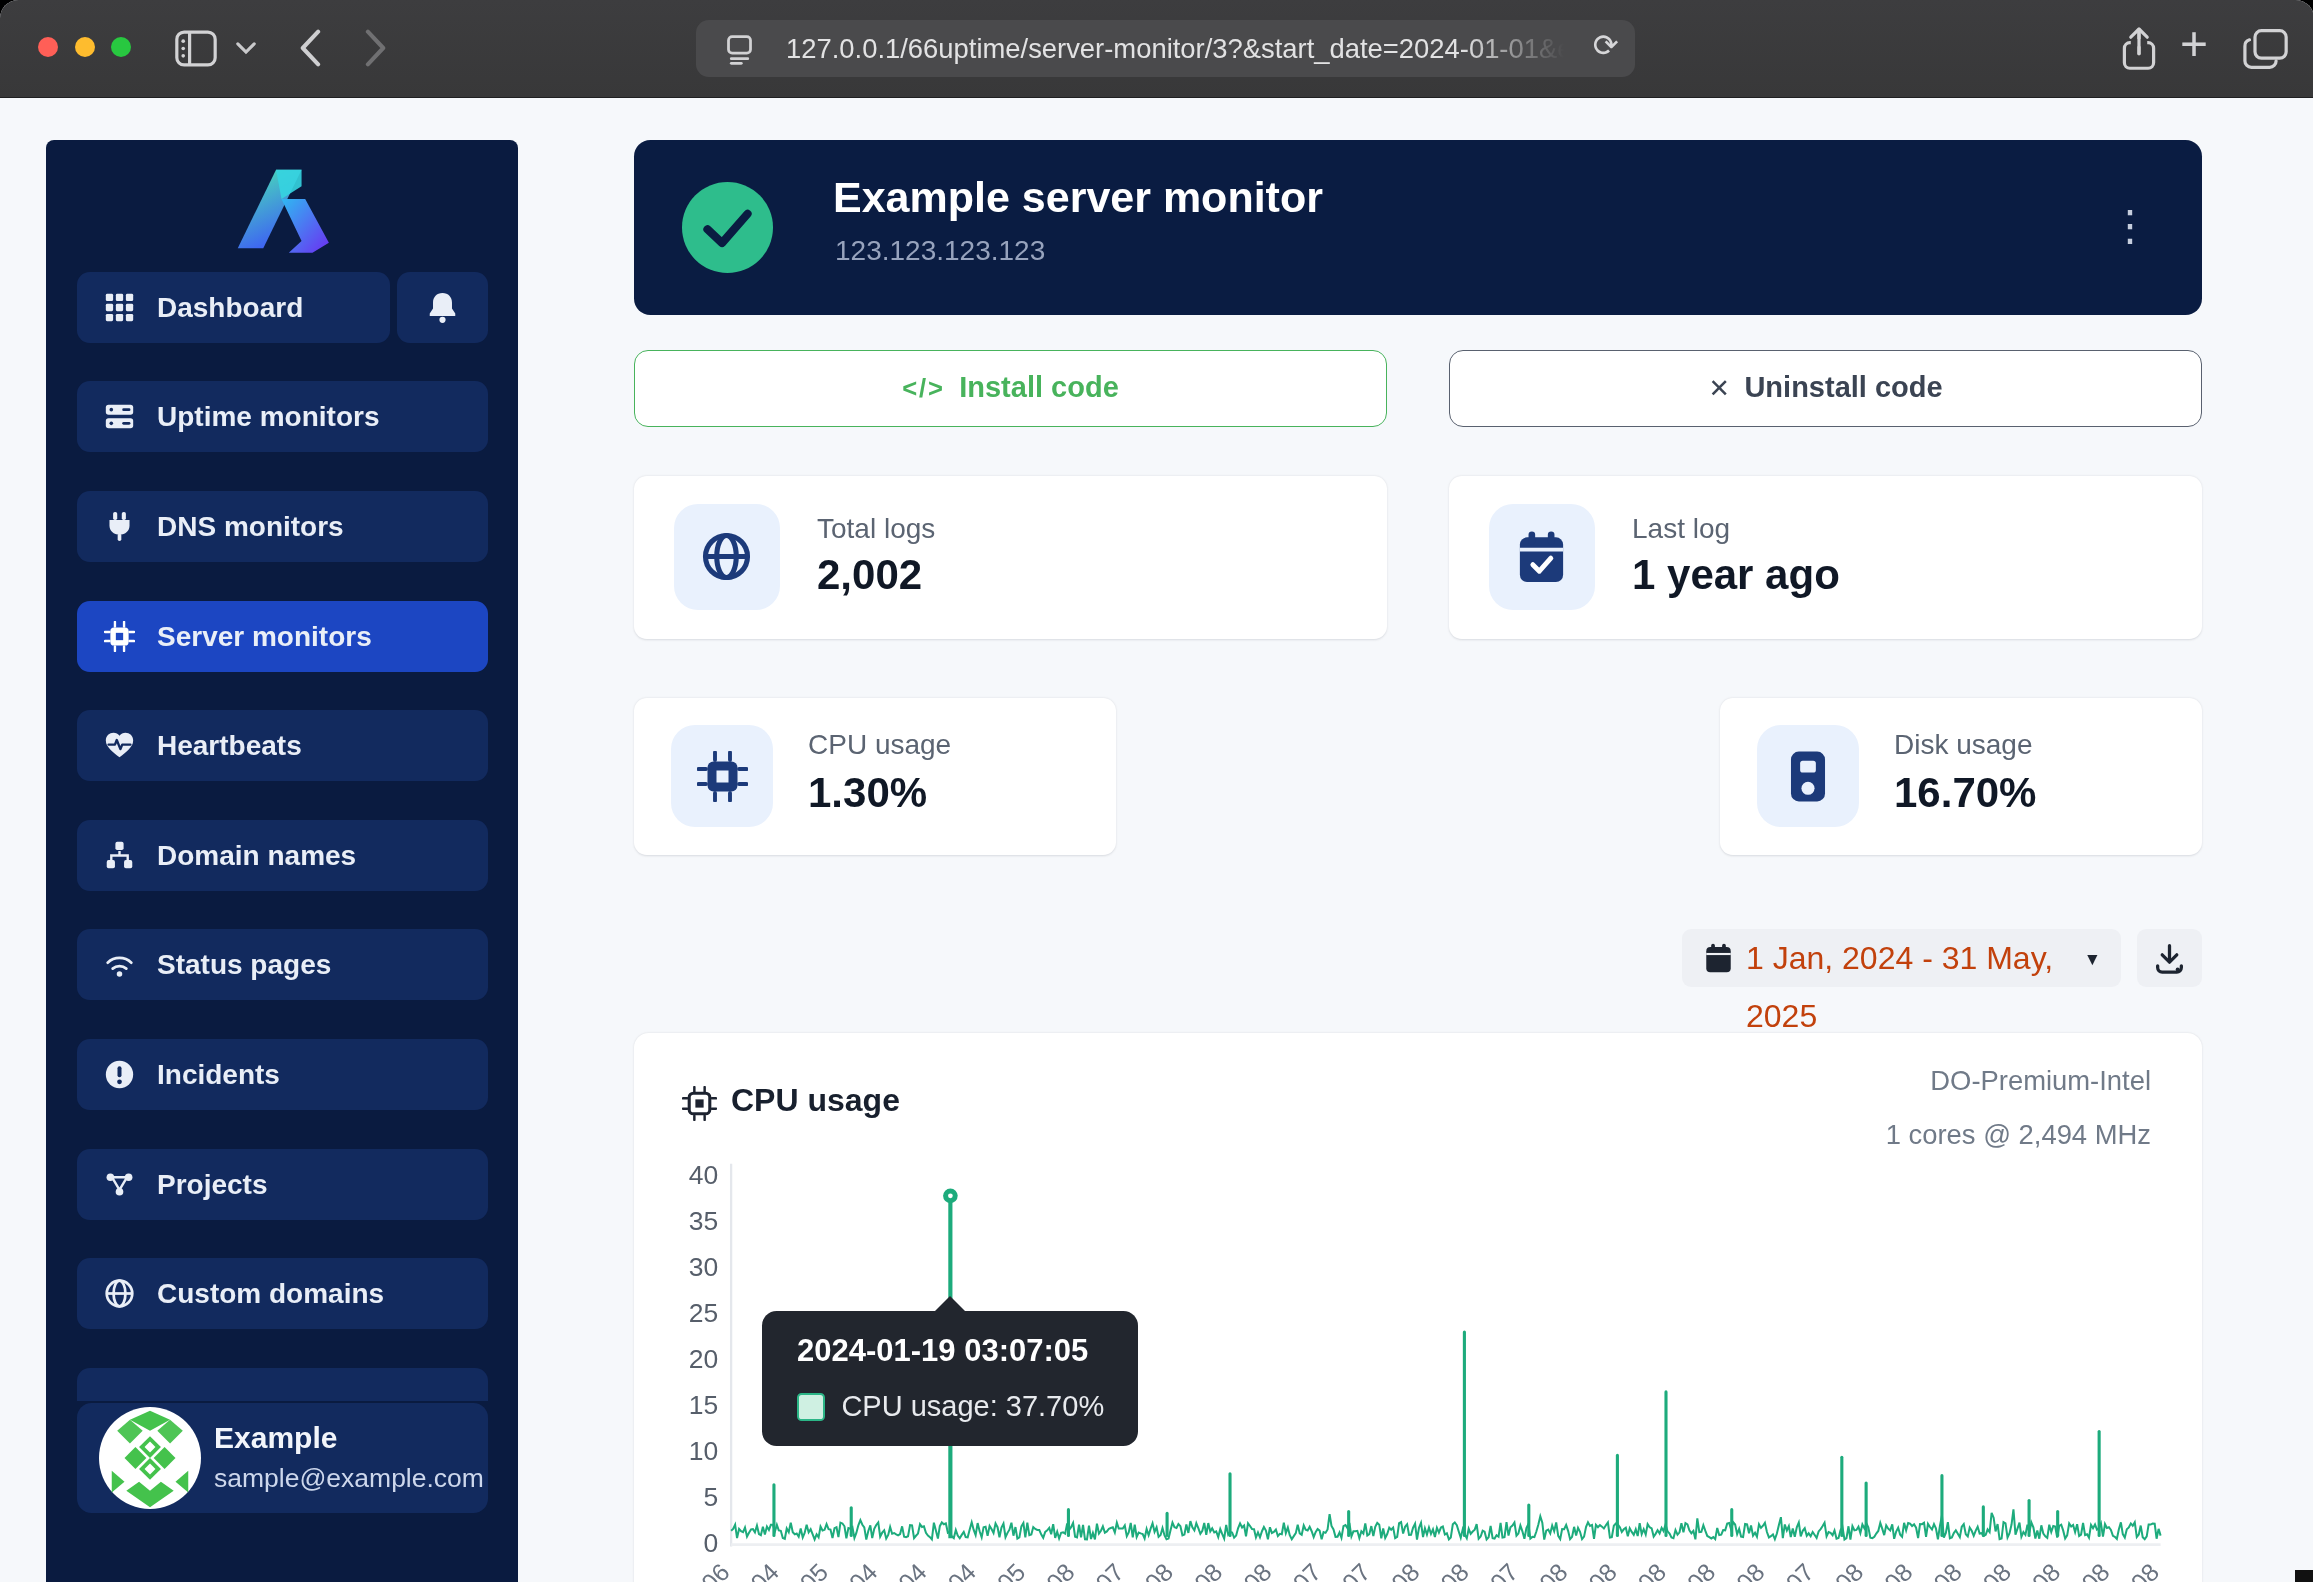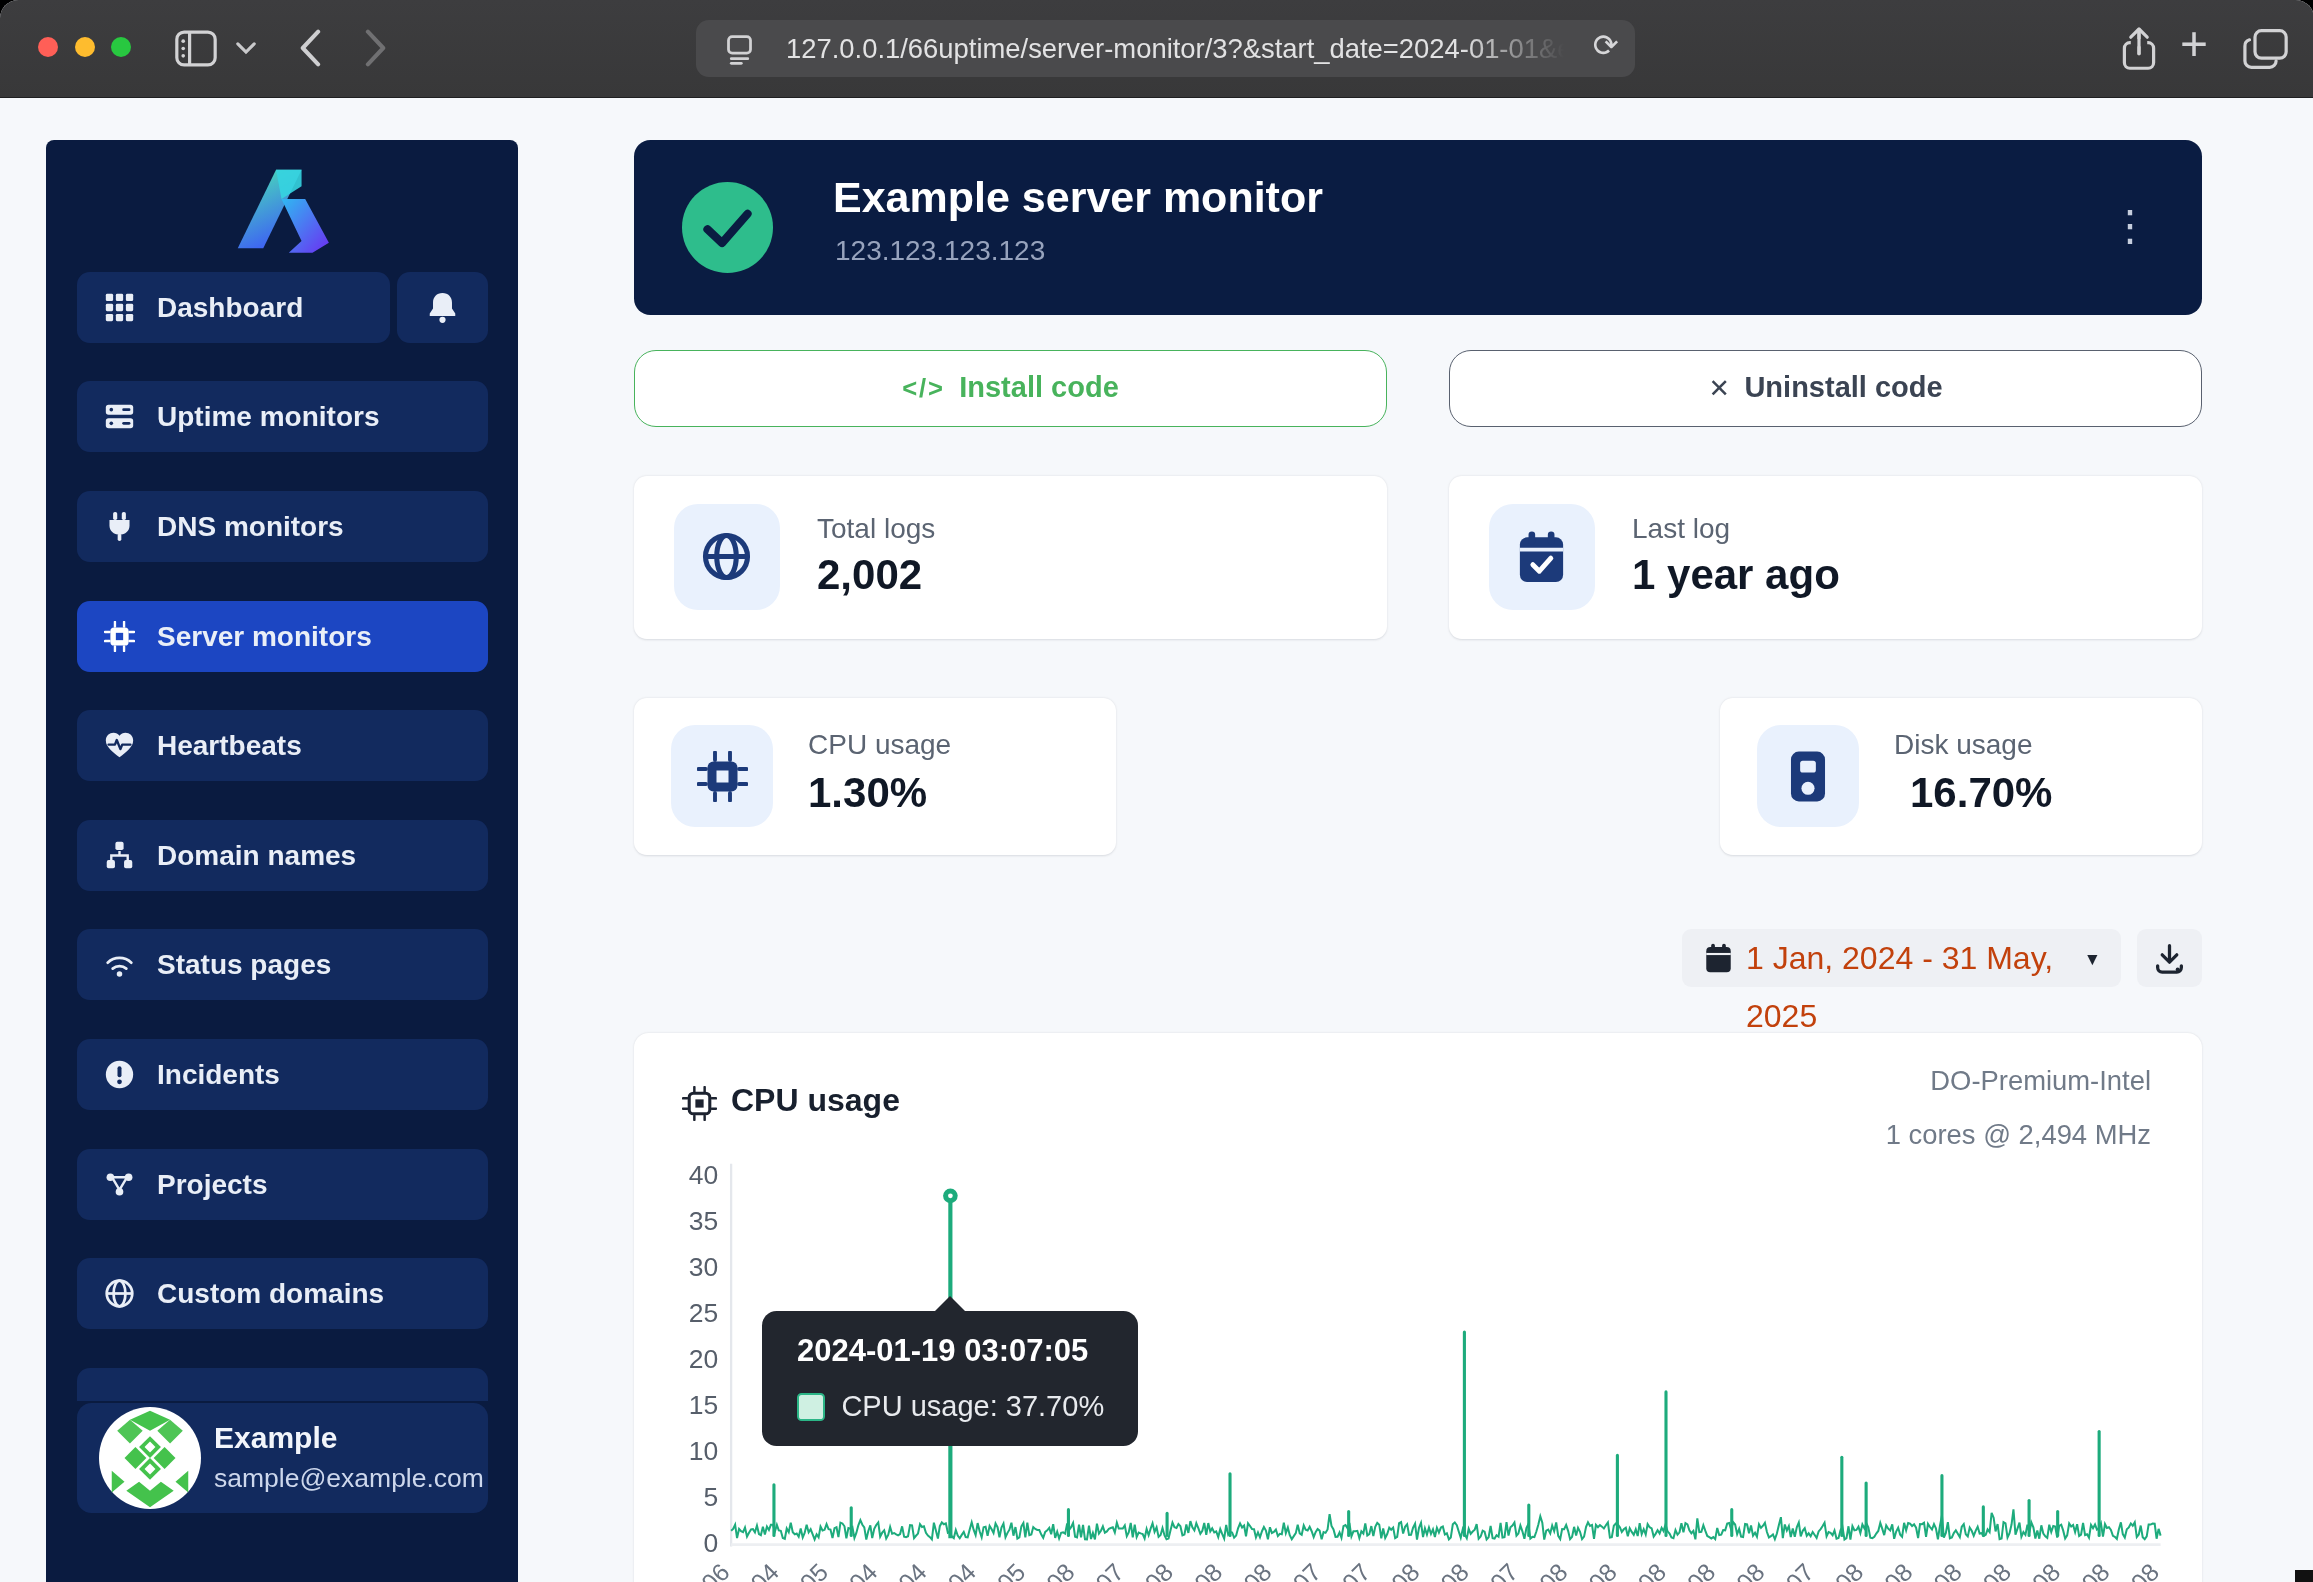--- a/index.html
+++ b/index.html
@@ -13,21 +13,21 @@
   .urltext{position:absolute;left:90px;top:0;width:786px;height:57px;line-height:57px;font-size:27.4px;color:#e2e2e3;white-space:nowrap;overflow:hidden;-webkit-mask-image:linear-gradient(90deg,#000 86%,transparent 99%);mask-image:linear-gradient(90deg,#000 86%,transparent 99%);}
   
   .sidebar{position:absolute;left:46px;top:140px;width:472px;height:1512px;background:#0a1b40;border-radius:8px;}
   .sbitem{position:absolute;left:31px;width:411px;height:71px;background:#122a5e;border-radius:12.8px;}
   .sbitem.active{background:#1c46c2;}
   .sbitem .lbl{position:absolute;left:80px;top:0;height:71px;line-height:71px;font-size:28px;font-weight:700;color:#e9eef7;}
   .sbicon{position:absolute;left:27.4px;top:20px;width:31px;height:31px;}
   
   .main{position:absolute;left:634px;top:0;width:1568px;height:1583px;}
   .hero{position:absolute;left:0;top:140px;width:1568px;height:175px;background:#0a1c42;border-radius:16.4px;}
-  .btn{position:absolute;top:350px;height:77px;border-radius:22px;background:#fff;box-sizing:border-box;text-align:center;font-size:29px;font-weight:600;line-height:73px;}
+  .btn{position:absolute;top:350px;height:77px;border-radius:14px;background:#fff;box-sizing:border-box;text-align:center;font-size:29px;font-weight:600;line-height:73px;}
   .card{position:absolute;background:#fff;border-radius:12.8px;box-shadow:0 0.9px 1.8px rgba(16,24,40,.05),0 0.9px 2.7px rgba(16,24,40,.08);}
   .iconbox{position:absolute;background:#e9f1fd;border-radius:24px;}
   .statlabel{position:absolute;font-size:28px;color:#5b6472;}
   .statvalue{position:absolute;font-size:42px;font-weight:700;color:#101826;}
   .pill{position:absolute;background:#eef0f4;border-radius:9.1px;}
   
   .chartcard{position:absolute;left:0;top:1033px;width:1568px;height:550px;background:#fff;border-radius:14.6px 14.6px 0 0;box-shadow:0 0.9px 1.8px rgba(16,24,40,.05),0 0.9px 2.7px rgba(16,24,40,.08);}
   svg text{font-family:"Liberation Sans","DejaVu Sans",sans-serif;}
   .tooltip{position:absolute;left:128px;top:230px;width:376px;height:135px;background:#22262e;border-radius:14.6px;z-index:5;margin-top:48px;}
   .tooltip:before{content:"";position:absolute;left:172px;top:-14.6px;border:16.4px solid transparent;border-bottom-color:#22262e;border-top:0;}
@@ -317,21 +317,21 @@
     </div>
     <div class="card" style="left:1086px;top:698px;width:482px;height:157px">
       <div class="iconbox" style="left:37px;top:27.4px;width:102px;height:102px">
         <svg class="abs" style="left:31px;top:24px" width="40" height="55" viewBox="0 0 30 42">
           <rect x="2" y="2" width="26" height="38" rx="6" fill="#1c3a7a"></rect>
           <rect x="9" y="9" width="12" height="9" rx="2" fill="#e9f1fd"></rect>
           <circle cx="15" cy="30" r="5" fill="#e9f1fd"></circle>
         </svg>
       </div>
       <div class="statlabel" style="left:174px;top:31px">Disk usage</div>
-      <div class="statvalue" style="left:190px;top:71px">16.70%</div>
+      <div class="statvalue" style="left:174px;top:71px">16.70%</div>
     </div>
 
     <div class="pill" style="left:1048px;top:929px;width:439px;height:58px">
       <svg class="abs" style="left:22px;top:13.7px" width="29" height="31" viewBox="0 0 34 38">
         <rect x="2" y="5" width="30" height="31" rx="5" fill="#1d2430"></rect>
         <rect x="8" y="1" width="4.6" height="9" rx="2.3" fill="#1d2430"></rect>
           <rect x="21.4" y="1" width="4.6" height="9" rx="2.3" fill="#1d2430"></rect>
         <line x1="2" y1="13.5" x2="32" y2="13.5" stroke="#eef0f4" stroke-width="2.6"></line>
       </svg>
       <div class="abs" style="left:64px;top:0;height:58px;line-height:58px;font-size:32px;color:#c2410c;font-weight:500">1 Jan, 2024 - 31 May, 2025</div>

